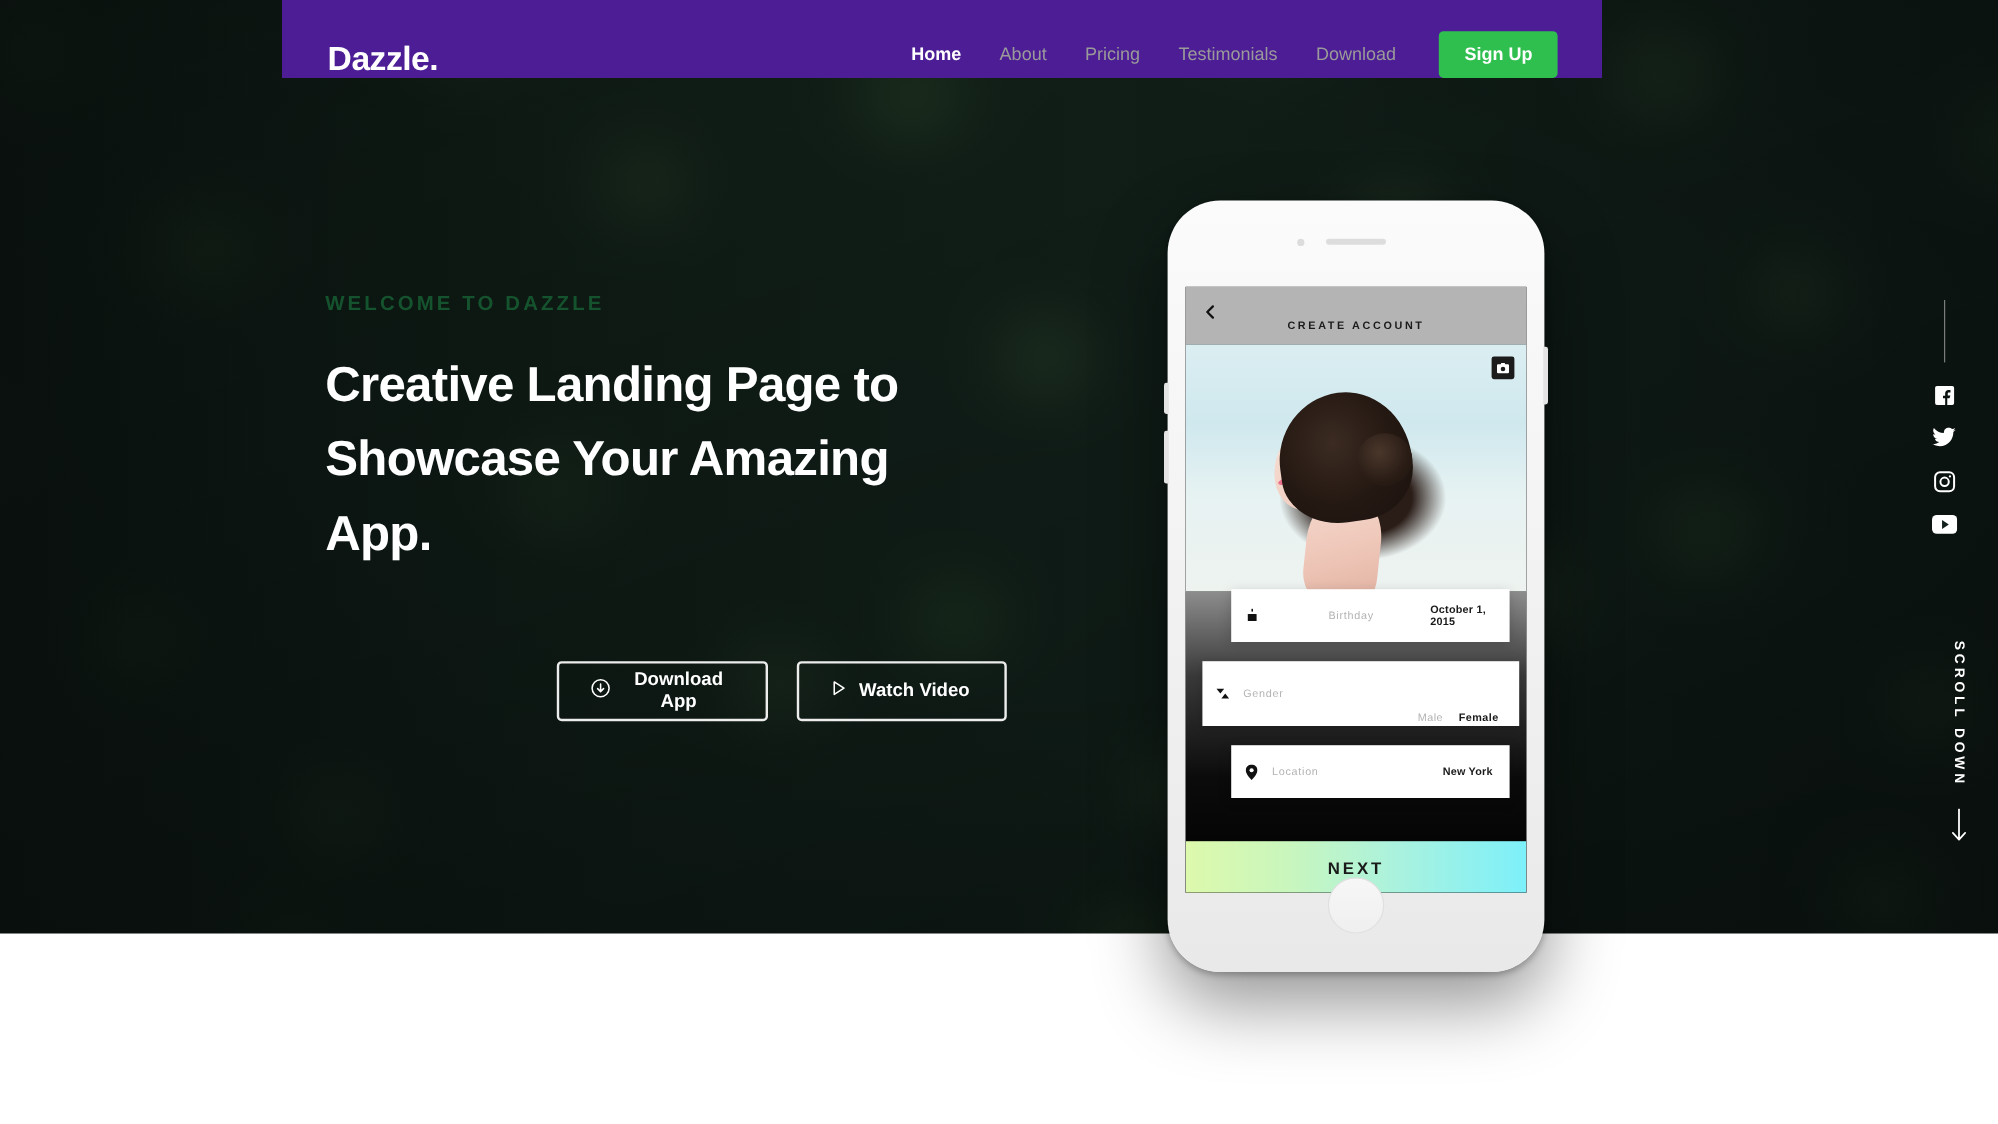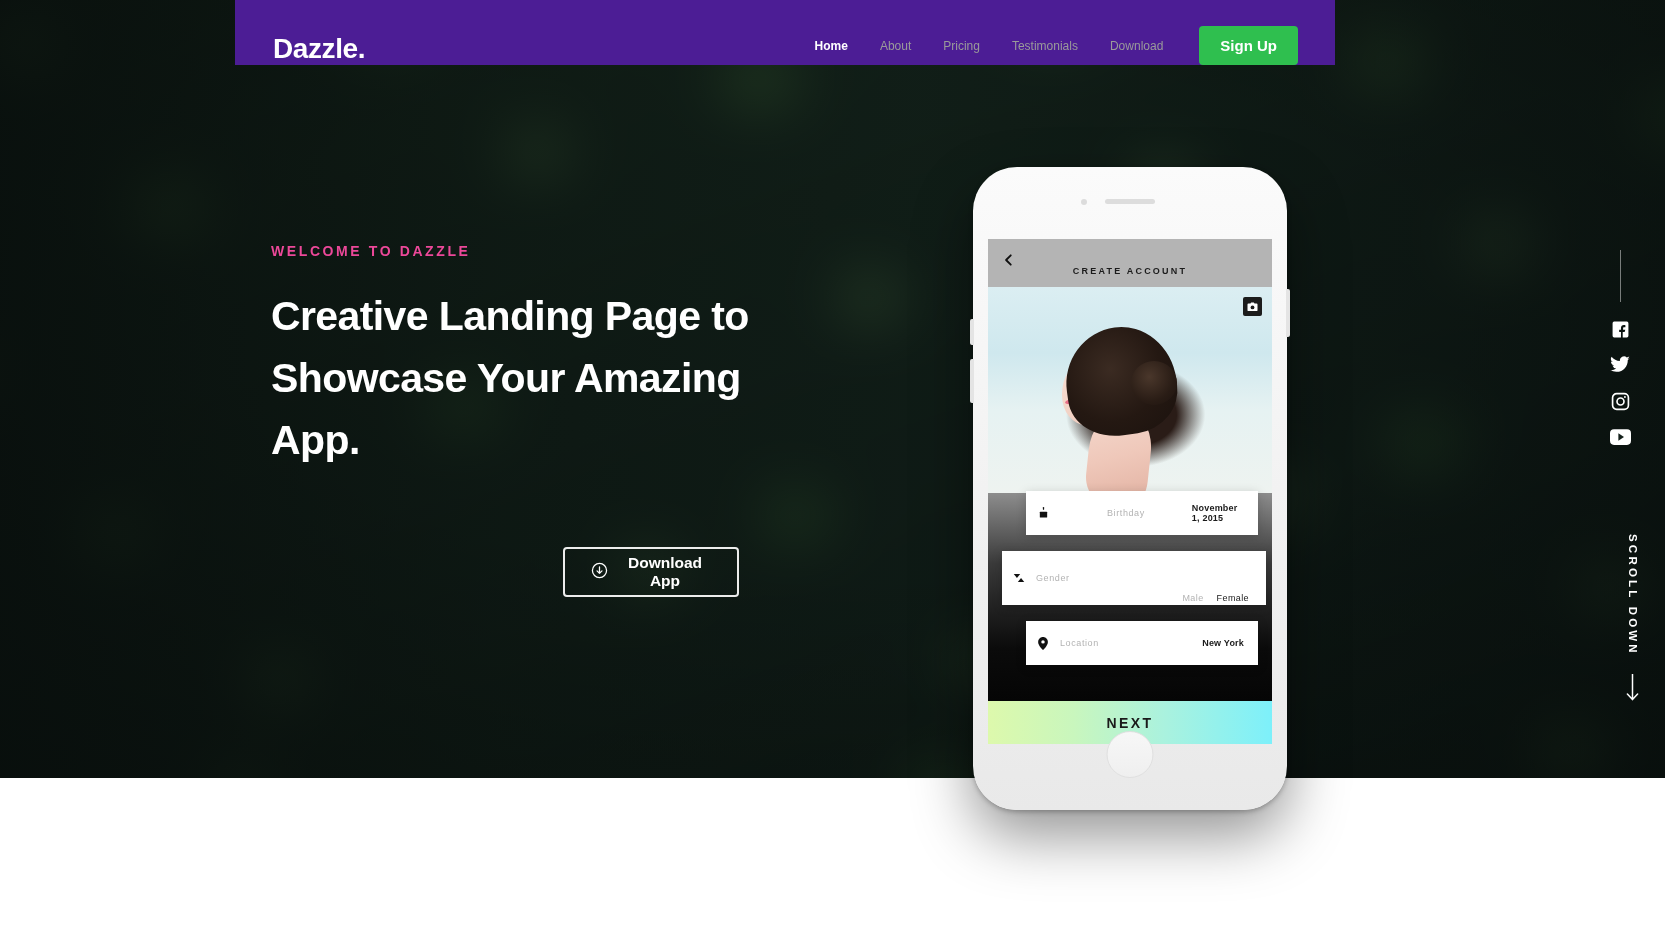--- a/index.html
+++ b/index.html
@@ -84,21 +84,21 @@
     font-weight:bold;
     letter-spacing:-0.4px;
   }
   .nav-links {
     margin-left:auto;
     display:flex; align-items:center;
     gap:0px;
   }
   .nav-link {
     color:#9a9a9a;
-    font-size:12px;
+    font-size:15px;
     padding:0 16px;
     text-decoration:none;
     white-space:nowrap;
     cursor:pointer;
   }
   .nav-link.active { color:#ffffff; font-weight:bold; }
   .signup-btn {
     margin-left:20px;
     background:#2fbf4f;
     color:#ffffff;
@@ -111,22 +111,22 @@
     white-space:nowrap;
   }
 
   
   .hero-content {
     position:absolute; left:271px; top:243px;
     width:760px;
     z-index:20;
   }
   .eyebrow {
-    color:#ec4899;
-    font-size:14px;
+    color:#14532d;
+    font-size:17px;
     font-weight:bold;
     letter-spacing:2.6px;
     margin-bottom:26px;
   }
   .headline {
     color:#ffffff;
     font-size:41px;
     font-weight:bold;
     line-height:62px;
     letter-spacing:-0.6px;
@@ -301,21 +301,21 @@
   .fc-value {
     margin-left:auto;
     font-size:9px;
     font-weight:bold;
     color:#1a1a1a;
     padding-right:14px;
     letter-spacing:.2px;
   }
   .fc-opts { margin-left:auto; display:flex; gap:13px; padding-right:17px;margin-top:40px; }
   .fc-opt { font-size:9px; color:#b3b3b3; letter-spacing:.4px; cursor:pointer; }
-  .fc-opt.sel { color:#1a1a1a; font-weight:normal; }
+  .fc-opt.sel { color:#1a1a1a; font-weight:bold; }
   .app-next {
     position:absolute; left:0; right:0; bottom:0;
     height:43px;
     background:linear-gradient(90deg,#ddf9ac 0%, #c9f6bd 30%, #aaf2de 62%, #7df0fa 100%);
     display:flex; align-items:center; justify-content:center;
     font-size:14px; font-weight:bold; letter-spacing:2.4px;
     color:#1a1a1a;
     cursor:pointer;
   }
 
@@ -381,20 +381,28 @@
     <div class="hero-buttons">
       <button class="hero-btn download">
         <span>
           <svg width="17" height="17" viewBox="0 0 24 24" fill="none" stroke="#fff" stroke-width="1.8">
             <circle cx="12" cy="12" r="10"></circle>
             <path d="M12 7v9M8.5 12.5L12 16l3.5-3.5" stroke-linecap="round" stroke-linejoin="round"></path>
           </svg>
         </span>
         <span>Download App</span>
       </button>
+      <button class="hero-btn watch">
+        <span>
+          <svg width="11" height="13" viewBox="0 0 11 13" fill="none" stroke="#fff" stroke-width="1.3">
+            <path d="M1.2 1.3 L9.3 6.5 L1.2 11.7 Z" stroke-linejoin="round"></path>
+          </svg>
+        </span>
+        <span>Watch Video</span>
+      </button>
     </div>
   </div>
 
   <div class="phone">
     <div class="phone-body"></div>
     <div class="phone-btn-left"></div>
     <div class="phone-btn-left2"></div>
     <div class="phone-btn-right"></div>
     <div class="phone-speaker"></div>
     <div class="phone-camera"></div>
@@ -427,21 +435,21 @@
       <div class="app-lower">
 
         <div class="form-card birthday">
           <span class="fc-icon">
             <svg width="11" height="12" viewBox="0 0 24 26" fill="#111">
               <rect x="10.6" y="0" width="2.8" height="6" rx="1.2"></rect>
               <rect x="4" y="10" width="16" height="13" rx="1.2"></rect>
             </svg>
           </span>
           <span class="fc-label">Birthday</span>
-          <span class="fc-value">November 1, 2015</span>
+          <span class="fc-value">October 1, 2015</span>
         </div>
 
         <div class="form-card gender">
           <span class="fc-icon">
             <svg width="14" height="14" viewBox="0 0 24 24" fill="#111">
               <path d="M3 5 L14 5 L8.5 12 Z"></path>
               <path d="M10 19 L21 19 L15.5 12 Z"></path>
             </svg>
           </span>
           <span class="fc-label">Gender</span>

